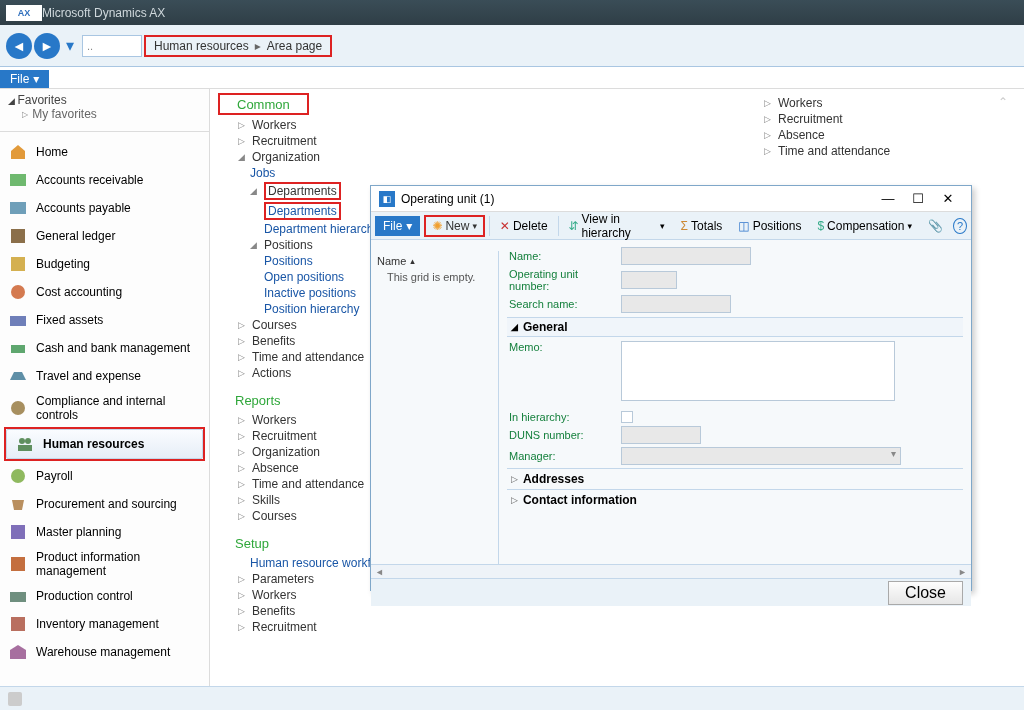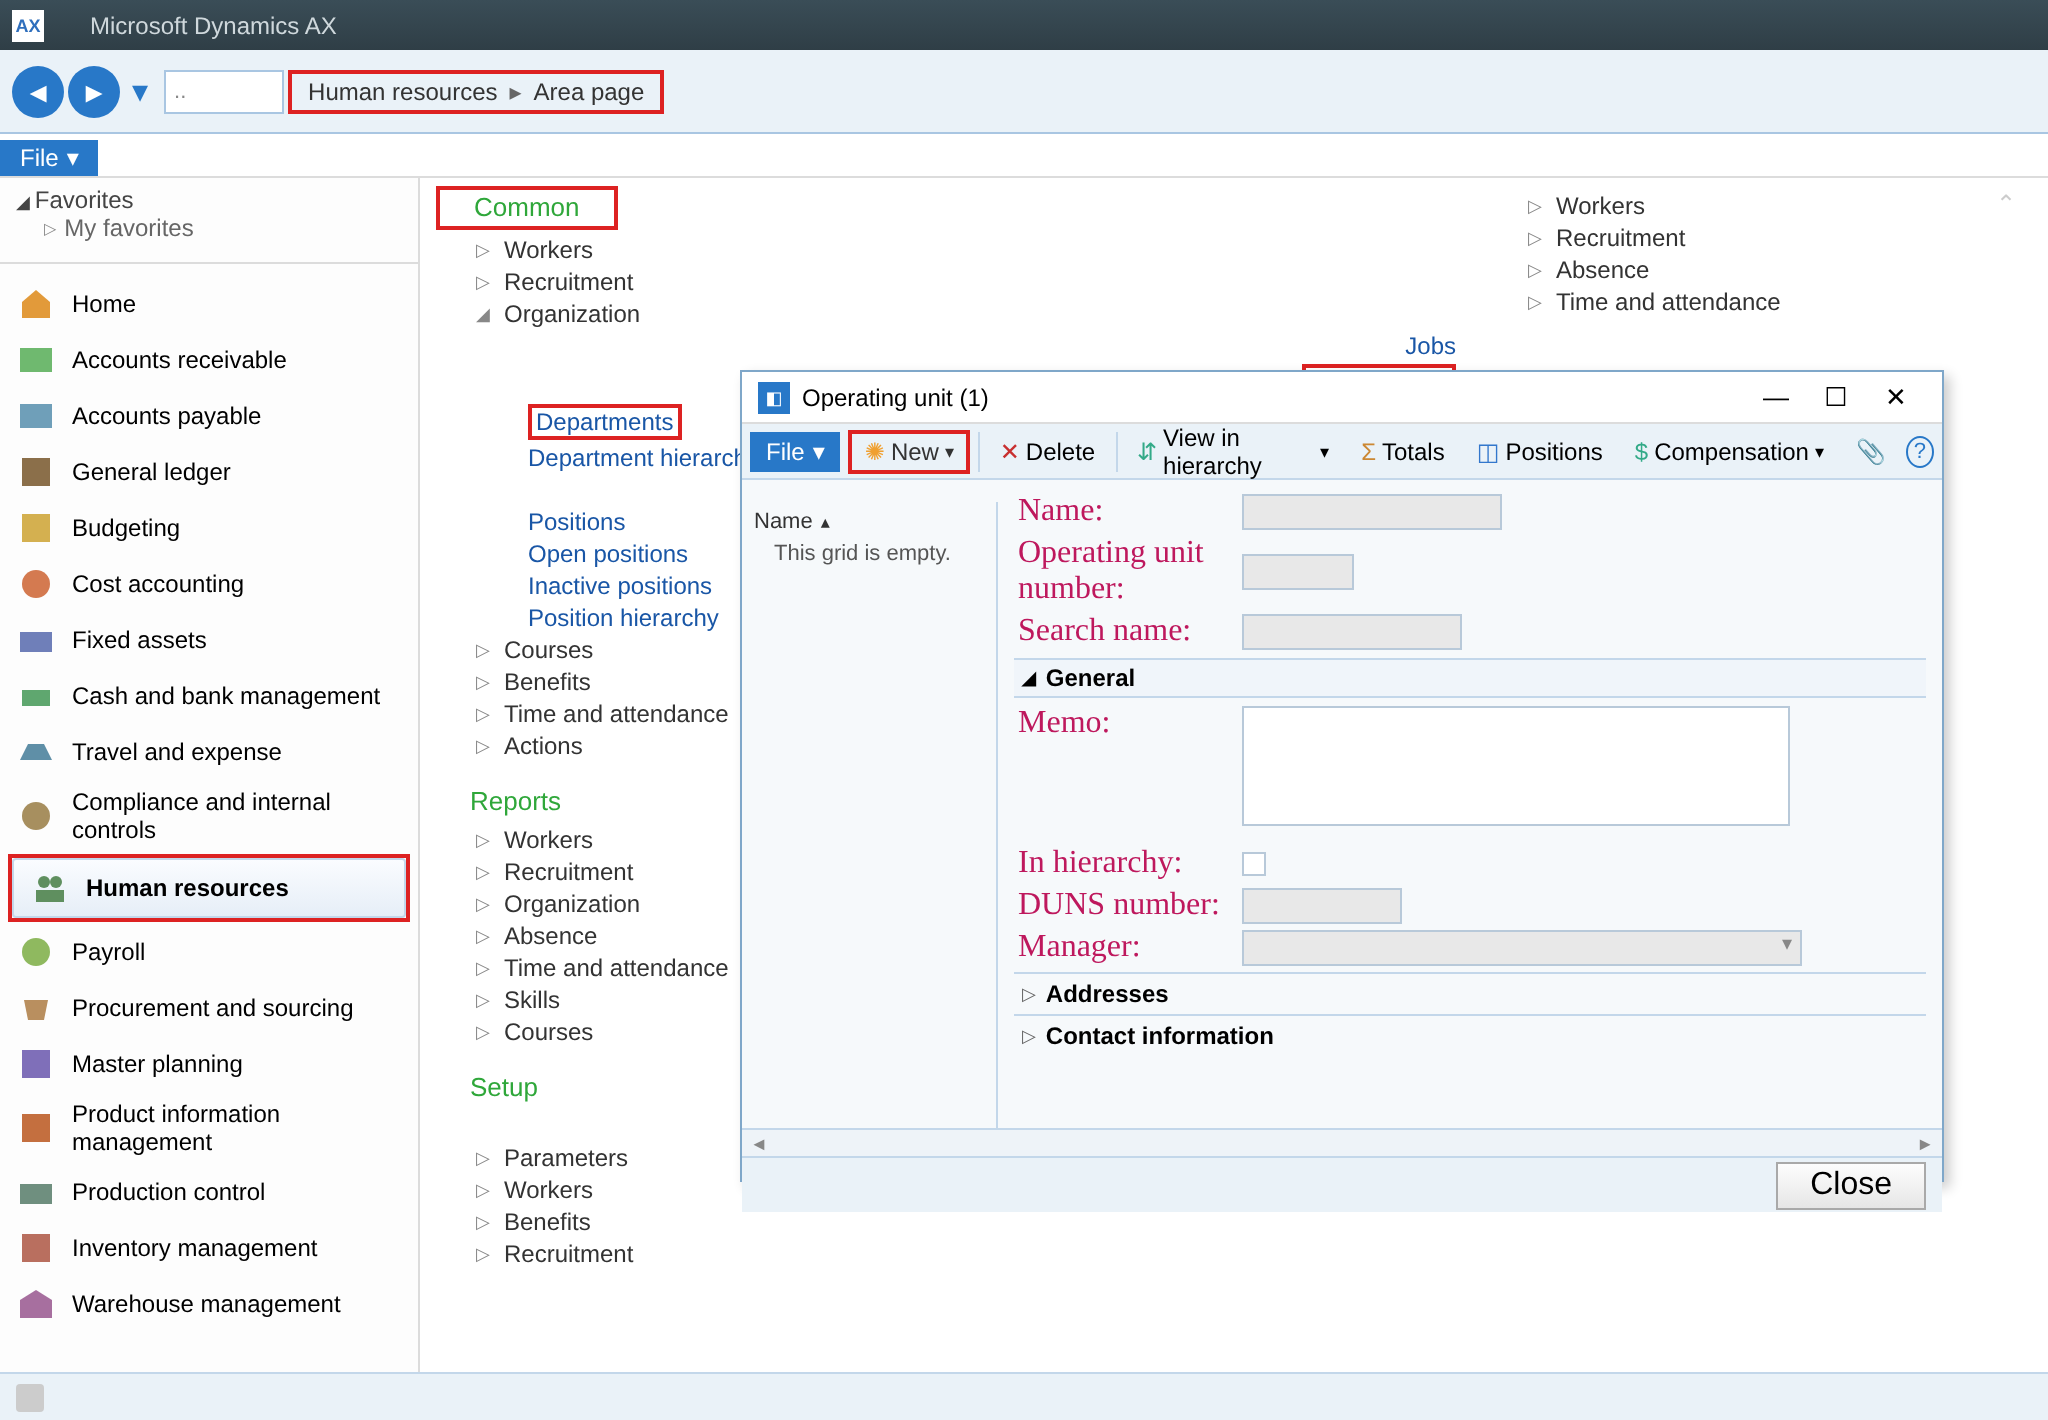--- a/index.html
+++ b/index.html
@@ -1,20 +1,20 @@
 <!DOCTYPE html>
 <html><head>
 <meta charset="utf-8">
 <style>
 * { box-sizing: border-box; margin: 0; padding: 0; font-family: "Segoe UI", Tahoma, sans-serif; }
 body { width: 1024px; height: 710px; overflow: hidden; background: #fff; position: relative; }
 
 
 .titlebar { height: 25px; background: linear-gradient(#3a4d57,#2f3e46); display: flex; align-items: center; padding: 0 6px; color: #cfd8dc; font-size: 12px; }
-.titlebar .logo { width: 16px; height: 16px; background: #fff; margin-right: 23px; display: inline-flex; align-items:center; justify-content:center; font-size: 9px; color:#2f6fbd; font-weight:bold; }
+.titlebar .logo { width: 36px; height: 16px; background: #fff; margin-right: 0; display: inline-flex; align-items:center; justify-content:center; font-size: 9px; color:#2f6fbd; font-weight:bold; }
 
 
 .navbar { height: 42px; background: #eaf2f8; border-bottom: 1px solid #a9c6e2; display: flex; align-items: center; padding: 0 6px; }
 .navbtn { width: 26px; height: 26px; border-radius: 50%; background: #2878c8; color: #fff; display: inline-flex; align-items: center; justify-content: center; font-size: 14px; margin-right: 2px; }
 .path-input { margin-left: 4px; background: #fff; border: 1px solid #a9c6e2; height: 22px; width: 60px; font-size: 11px; padding: 0 4px; color: #888; }
 .breadcrumb-box { border: 2px solid #d22; padding: 2px 8px; margin-left: 2px; display:inline-flex; align-items:center; font-size: 12px; color: #333; }
 .breadcrumb-box .sep { margin: 0 6px; color:#666; }
 
 
 .ribbon { height: 22px; background: #fff; border-bottom: 1px solid #dcdcdc; display:flex; align-items:flex-end; }
@@ -41,21 +41,21 @@
 .module-item.selected { background: linear-gradient(#fafcff,#e6eef7); font-weight:bold; border:1px solid #c3d7ea; border-radius:2px; }
 .hr-box { border: 2px solid #d22; margin: 1px 4px; }
 
 
 .section-hdr { font-size: 13px; color: #2fa73a; padding: 2px 17px; font-weight:400; }
 .hdr-box { border:2px solid #d22; display:inline-block; }
 .tree { font-size: 12px; color: #333; margin: 2px 0 10px 6px; }
 .tree .row { padding: 1px 0 1px 14px; display:flex; align-items:center; gap:4px;}
 .tree .arrow { display:inline-block; width:10px; color:#888; font-size:9px;}
 .tree .lnk { color:#1956a6; cursor:pointer;}
-.tree .indent1 { padding-left: 26px; justify-content: flex-end; }
+.tree .indent1 { padding-left: 26px; }
 .tree .indent2 { padding-left: 40px; }
 .dep-box { border:2px solid #d22; display:inline-block; padding:0 2px;}
 
 
 .inq-hdr { font-size: 17px; color:#2fa73a; padding:2px 6px; }
 
 
 .dialog { position:absolute; left:370px; top:185px; width:602px; height:406px; background:#f6f9fb; border:1px solid #7fa7c9; box-shadow: 3px 3px 6px rgba(0,0,0,.2); }
 .dlg-title { height:26px; background:#fff; border-bottom:1px solid #dcdcdc; display:flex; align-items:center; padding:0 8px; font-size:12px; }
 .dlg-title .wicon { width:16px; height:16px; background:#2878c8; color:white; font-size:9px; display:inline-flex; align-items:center; justify-content:center; margin-right:6px;}
@@ -68,21 +68,21 @@
 .tb-sep { width:1px; height:20px; background:#c3d7ea;}
 .tb-item { display:inline-flex; align-items:center; gap:3px; padding:0 6px;}
 .help-icon { width:16px; height:16px; border:1px solid #2878c8; border-radius:50%; color:#2878c8; display:inline-flex; align-items:center; justify-content:center; font-size:11px; margin-left:auto;}
 
 .dlg-body { display:flex; height: calc(406px - 26px - 28px - 28px); }
 .dlg-grid { width:128px; border-right:1px solid #c3d7ea; padding:4px 6px; font-size:11px;margin-top:11px;}
 .dlg-grid .ghdr { font-weight:normal; color:#333; display:flex; align-items:center; gap:4px;}
 .dlg-grid .gempty { color:#555; padding:4px 10px; font-size:11px;}
 .dlg-form { flex:1; padding:4px 8px; font-size:12px; overflow:auto; background: #f6f9fb; }
 .frow { display:flex; align-items:center; margin:3px 0;}
-.flbl { width:114px; color:#be185d; font-size:16px; padding-left:2px;font-family:Liberation Serif, serif;}
+.flbl { width:114px; color:#15803d; font-size:11px; padding-left:2px;}
 .finput { height:18px; border:1px solid #b8c9d9; background:#e8e8e8; width:130px;}
 .finput.sm { width:56px;}
 .gen-hdr { display:flex; align-items:center; font-weight:bold; border-top:1px solid #c3d7ea; border-bottom:1px solid #c3d7ea; padding:2px 4px; margin:4px 0; background:#f0f5fa;}
 .gen-hdr .tw { font-size:9px; margin-right:5px;}
 .memo { width:274px; height:60px; border:1px solid #b8c9d9; background:#fff; resize:none;}
 .chk { width:12px; height:12px; border:1px solid #b8c9d9; background:#fff;}
 .mgr { width:280px; height:18px; border:1px solid #b8c9d9; background:#e8e8e8; position:relative;}
 .mgr::after { content:"▾"; position:absolute; right:4px; color:#888; font-size:10px;}
 .sec-row { border-top:1px solid #c3d7ea; padding:3px 4px; font-weight:bold; display:flex; align-items:center; gap:5px;}
 .sec-row .tw { font-size:9px; font-weight:normal; color:#666;}

